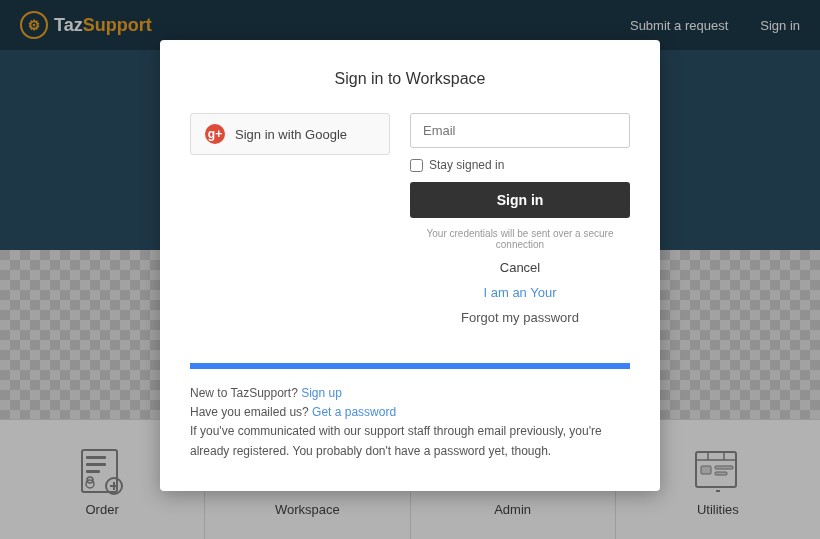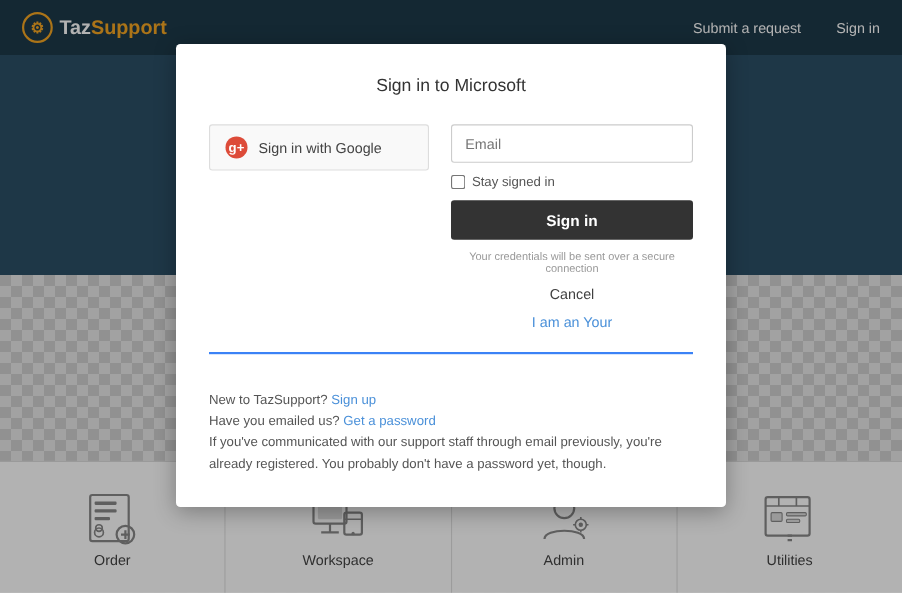--- a/index.html
+++ b/index.html
@@ -366,21 +366,21 @@
         <line x1="28" y1="45" x2="32" y2="45" stroke="#888" stroke-width="2"></line>
         <line x1="28" y1="49" x2="32" y2="49" stroke="#888" stroke-width="2"></line>
       </svg>
       <span class="strip-label">Utilities</span>
     </div>
   </div>
 </div>
 
 <div class="modal-overlay">
   <div class="modal">
-    <h2 class="modal-title">Sign in to Microsoft</h2>
+    <h2 class="modal-title">Sign in to Workspace</h2>
 
     <div class="modal-body">
 
       <div class="social-signin">
         <button class="social-btn">
           <div class="google-icon">g+</div>
           <span>Sign in with Google</span>
         </button>
       </div>
 
@@ -389,24 +389,25 @@
         <label class="stay-signed">
           <input type="checkbox" style="">
           <span>Stay signed in</span>
         </label>
         <button class="signin-btn">
           <span>Sign in</span>
         </button>
         <p class="secure-text">Your credentials will be sent over a secure connection</p>
         <p class="cancel-link">Cancel</p>
         <p class="agent-link">I am an Your</p>
+        <p class="forgot-link">Forgot my password</p>
       </div>
     </div>
 
-    <div style="margin-top: 20px; font-size: 12px; color: #555; line-height: 1.6; border-top: 2px solid #3b82f6; padding-top: 32px;">
+    <div style="margin-top: 38px; font-size: 12px; color: #555; line-height: 1.6; border-top: 6px solid #3b82f6; padding-top: 15px;">
       <p>
         <span>New to TazSupport?</span>
         <a href="#" style="color: #4a90d9; text-decoration: none;">Sign up</a>
       </p>
       <p>
         <span>Have you emailed us?</span>
         <a href="#" style="color: #4a90d9; text-decoration: none;">Get a password</a>
       </p>
       <p>If you've communicated with our support staff through email previously, you're already registered. You probably don't have a password yet, though.</p>
     </div>

